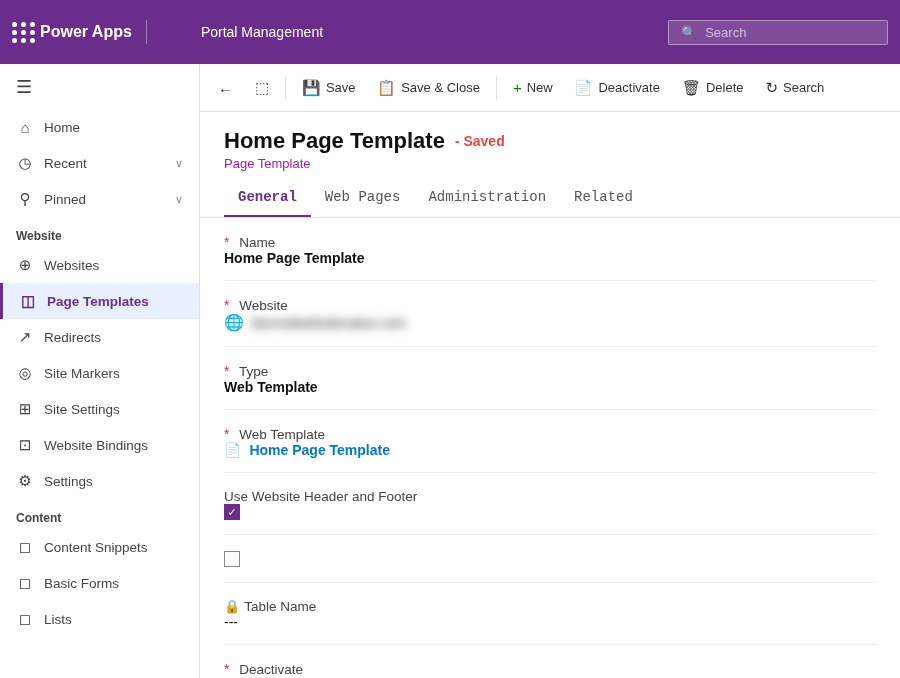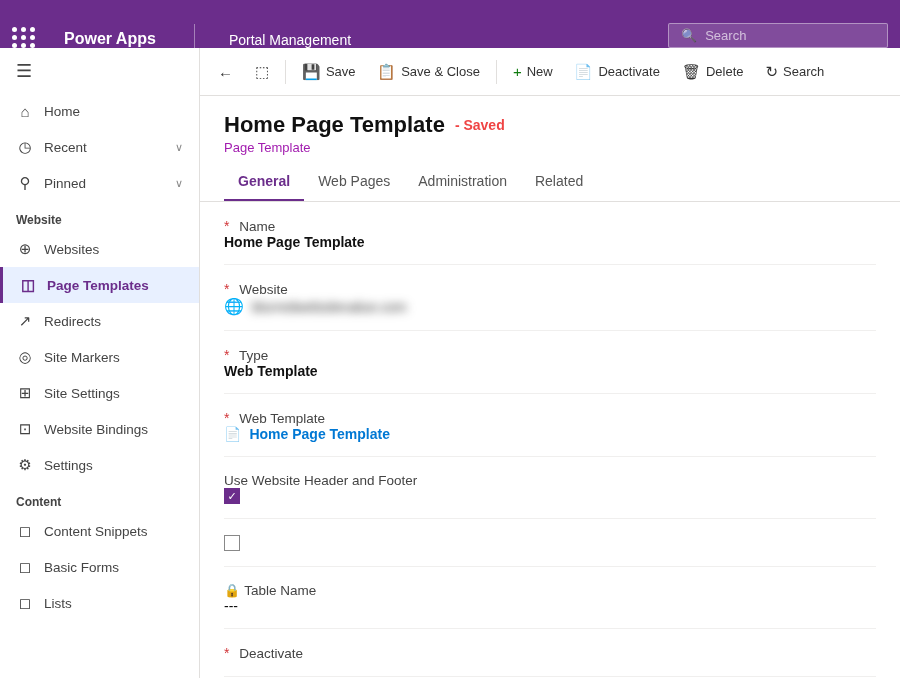--- a/index.html
+++ b/index.html
@@ -1,25 +1,25 @@
 <!DOCTYPE html>
 <html><head>
   <meta charset="utf-8">
   <style>
     * { box-sizing: border-box; margin: 0; padding: 0; }
     body { font-family: 'Segoe UI', sans-serif; font-size: 14px; color: #333; background: #f3f2f1; height: 678px; overflow: hidden; }
 
     
     .top-header {
       background: #6b2d8b;
-      height: 48px;
-      display: flex;
-      align-items: flex-end;
+      height: 64px;
+      display: flex;
+      align-items: center;
       padding: 0 12px;
-      gap: 24px;
+      gap: 0;
     }
     .header-dots {
       display: grid;
       grid-template-columns: repeat(3,6px);
       gap: 3px;
       margin-right: 4px;
     }
     .header-dots span {
       width: 5px; height: 5px;
       background: white;
@@ -33,20 +33,21 @@
       margin-right: 4px;
     }
     .header-divider {
       width: 1px; height: 24px;
       background: rgba(255,255,255,0.4);
       margin: 0 10px;
     }
     .header-portal-name {
       color: white;
       font-size: 14px;
+      margin-left: 44px;
     }
     .header-search {
       margin-left: auto;
       background: rgba(255,255,255,0.15);
       border: 1px solid rgba(255,255,255,0.4);
       border-radius: 2px;
       padding: 4px 12px;
       color: rgba(255,255,255,0.8);
       display: flex;
       align-items: center;
@@ -174,20 +175,21 @@
       padding: 0 24px;
       border-bottom: 1px solid #e1dfdd;
       margin-top: 8px;
     }
     .tab {
       padding: 10px 14px;
       font-size: 14px;
       cursor: pointer;
       color: #555;
       border-bottom: 2px solid transparent;
+      font-family: Liberation Mono, monospace;
     }
     .tab.active {
       color: #6b2d8b;
       border-bottom: 2px solid #6b2d8b;
       font-weight: 600;
     }
 
     
     .form-area {
       overflow-y: auto;

